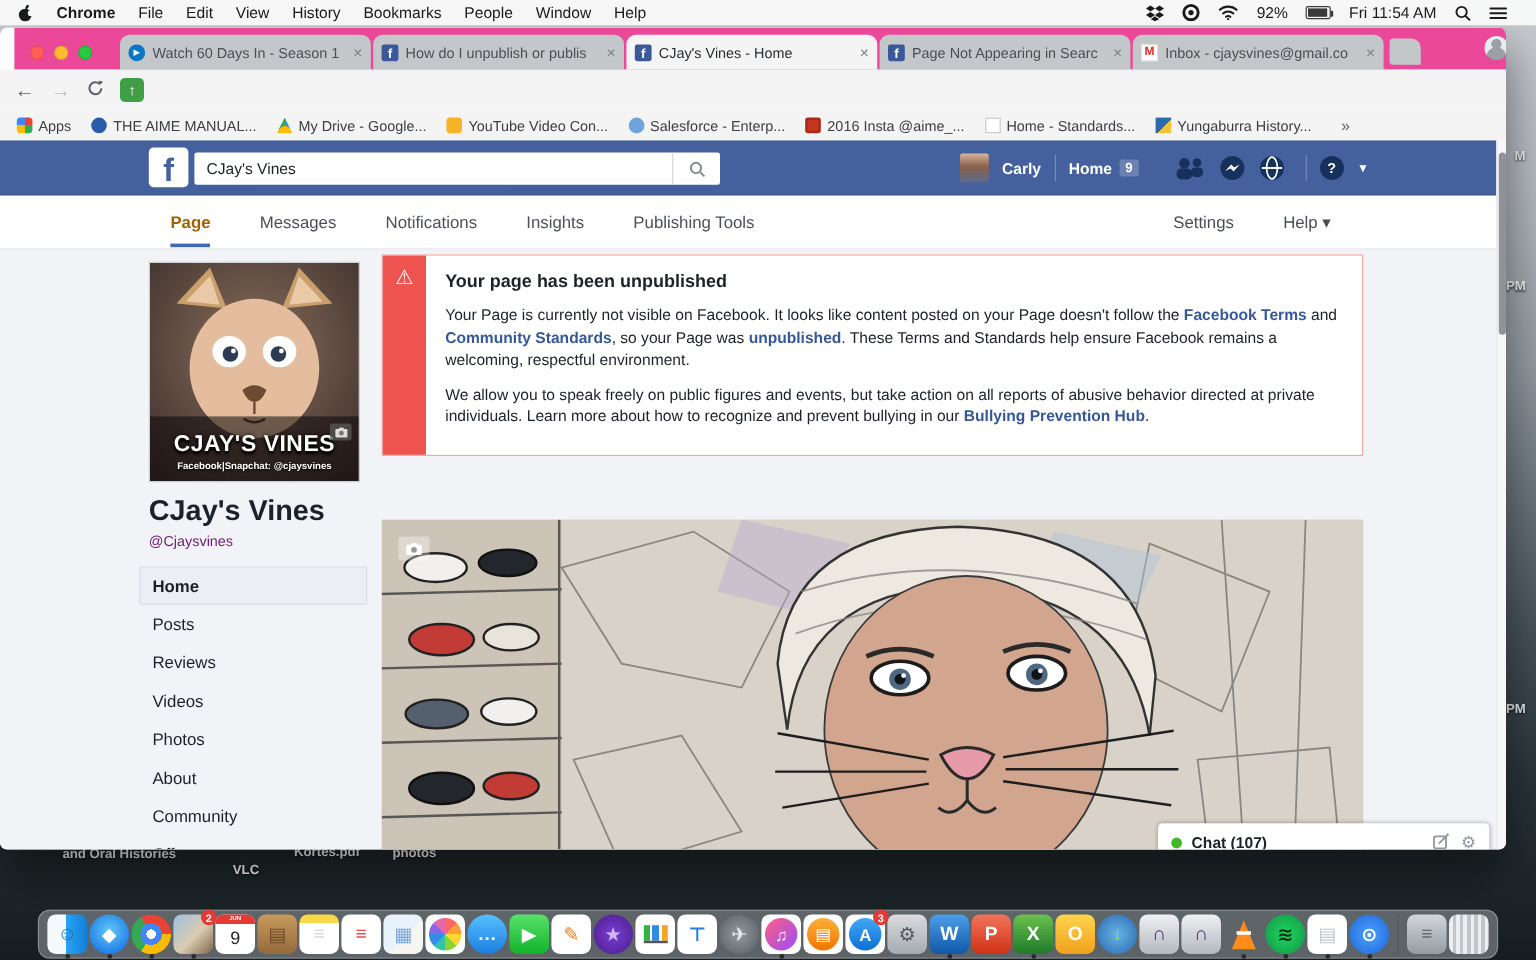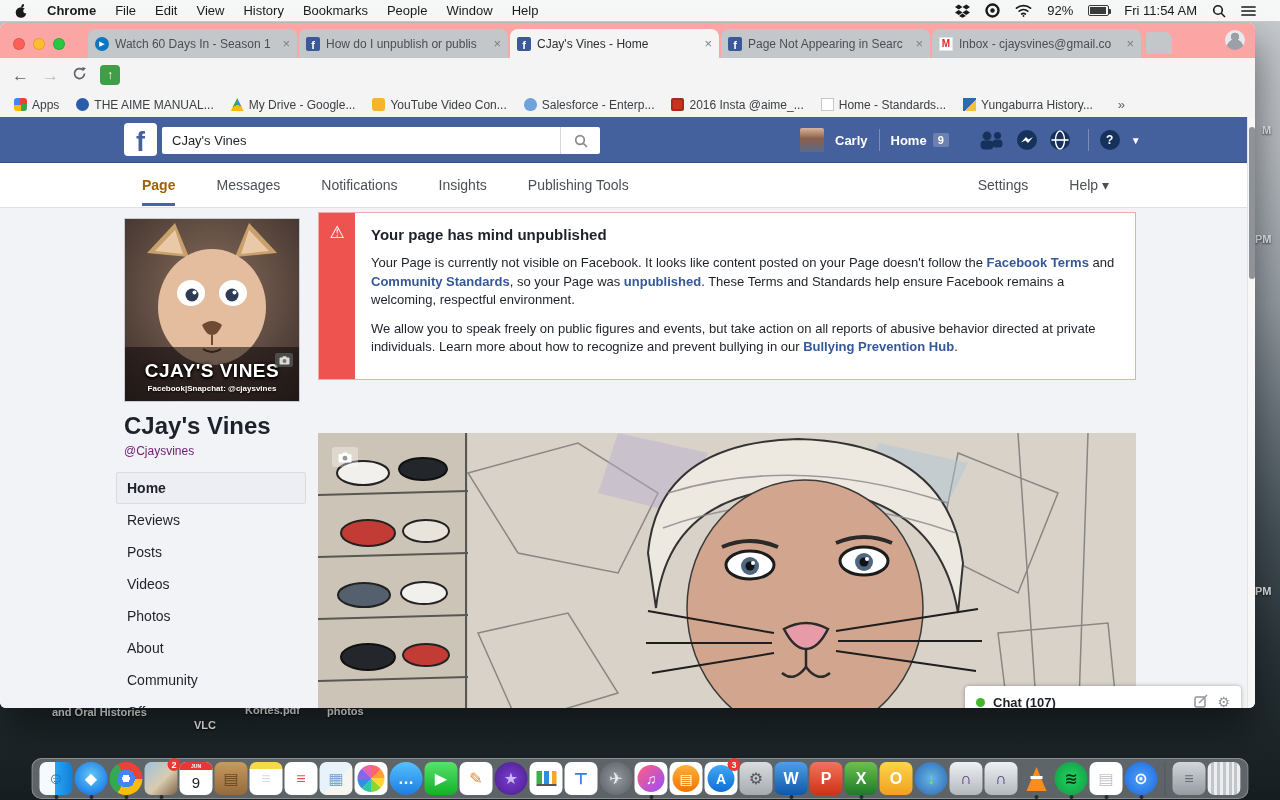--- a/index.html
+++ b/index.html
@@ -19,21 +19,21 @@
   .mb-right{margin-left:auto;display:flex;align-items:center;gap:15px;padding-right:24px}
   .mb-ico{display:flex;align-items:center}
   .batt{width:21px;height:11px;border:1px solid #3a3a3a;border-radius:2px;position:relative}
   .batt i{position:absolute;left:1px;top:1px;bottom:1px;width:16px;background:#3a3a3a}
   .batt u{position:absolute;right:-3px;top:3px;width:2px;height:5px;background:#3a3a3a;border-radius:0 1px 1px 0}
 
   
   .window{position:absolute;left:0;top:23px;width:1255px;height:685px;border-radius:6px;overflow:hidden;
     background:#fff;box-shadow:0 18px 40px rgba(0,0,0,.5);z-index:10}
 
-  .tabstrip{position:absolute;left:0;top:0;width:100%;height:35px;background:#fca5a5}
+  .tabstrip{position:absolute;left:12px;top:0;width:100%;height:35px;background:#ec4899}
   .tl{position:absolute;top:15px;width:12px;height:12px;border-radius:50%;border:1px solid rgba(0,0,0,.12)}
   .tl.red{left:13px;background:#ff5f57}.tl.yel{left:33px;background:#febc2e}.tl.grn{left:53px;background:#28c840}
   .tabs{position:absolute;left:88px;top:6px;display:flex;gap:2px}
   .tab{width:209px;height:29px;background:#c4c7ca;border-radius:8px 8px 0 0;display:flex;align-items:center;
     padding:0 7px;font-size:12px;color:#4a4f54}
   .tab.active{background:#f4f4f4;color:#2b2e31}
   .fav{width:14px;height:14px;margin-right:6px;flex:none;display:flex;align-items:center;justify-content:center}
   .fav-play{background:#0b77c2;border-radius:50%;color:#fff;font-size:7px}
   .fav-facebook{background:#3b5998;border-radius:2px;color:#fff;font-weight:700;font-size:11px;align-items:flex-end;justify-content:center}
   .fav-gmail{background:#fff;border:1px solid #e4e4e4;color:#d93025;font-weight:700;font-size:10px}
@@ -372,21 +372,21 @@
       </span>
   </div>
 
   <div class="fb-body" data-interactable="false">
 
     <div class="alert" data-interactable="false">
       <div class="alert-stripe" data-interactable="false">
           <span data-interactable="false">⚠</span>
         </div>
       <div class="alert-body" data-interactable="false">
-        <div class="alert-title" data-interactable="false">Your page has mind unpublished</div>
+        <div class="alert-title" data-interactable="false">Your page has been unpublished</div>
         <div id="alert-paras" data-interactable="false">
             <p data-interactable="false">Your Page is currently not visible on Facebook. It looks like content posted on your Page doesn't follow the <a data-interactable="true" class="fb-link">Facebook Terms</a> and <a data-interactable="true" class="fb-link">Community Standards</a>, so your Page was <a data-interactable="true" class="fb-link">unpublished</a>. These Terms and Standards help ensure Facebook remains a welcoming, respectful environment.</p>
             <p data-interactable="false">We allow you to speak freely on public figures and events, but take action on all reports of abusive behavior directed at private individuals. Learn more about how to recognize and prevent bullying in our <a data-interactable="true" class="fb-link">Bullying Prevention Hub</a>.</p>
           </div>
       </div>
     </div>
 
     <div class="profile-card" data-interactable="true">
       <svg width="174" height="182" viewBox="0 0 174 182">
         <rect width="174" height="182" fill="#6b5347"></rect>
@@ -423,22 +423,22 @@
             <circle cx="5.5" cy="5" r="2" fill="#777"></circle>
             <rect x="3.5" y="0.3" width="4" height="2" rx="0.6" fill="#ddd"></rect>
           </svg>
       </span>
     </div>
 
     <div class="page-name" data-interactable="true">CJay's Vines</div>
     <div class="page-handle" data-interactable="true">@Cjaysvines</div>
     <div class="side-list" id="side-list" data-interactable="false">
         <div data-interactable="true" class="side-item active">Home</div>
+        <div data-interactable="true" class="side-item">Posts</div>
         <div data-interactable="true" class="side-item">Reviews</div>
-        <div data-interactable="true" class="side-item">Posts</div>
         <div data-interactable="true" class="side-item">Videos</div>
         <div data-interactable="true" class="side-item">Photos</div>
         <div data-interactable="true" class="side-item">About</div>
         <div data-interactable="true" class="side-item">Community</div>
         <div data-interactable="true" class="side-item">Offers</div>
       </div>
 
     <div class="cover" data-interactable="true">
       <svg width="818" height="300" viewBox="0 0 818 300">
         <rect width="818" height="300" fill="#d8d2c8"></rect>

